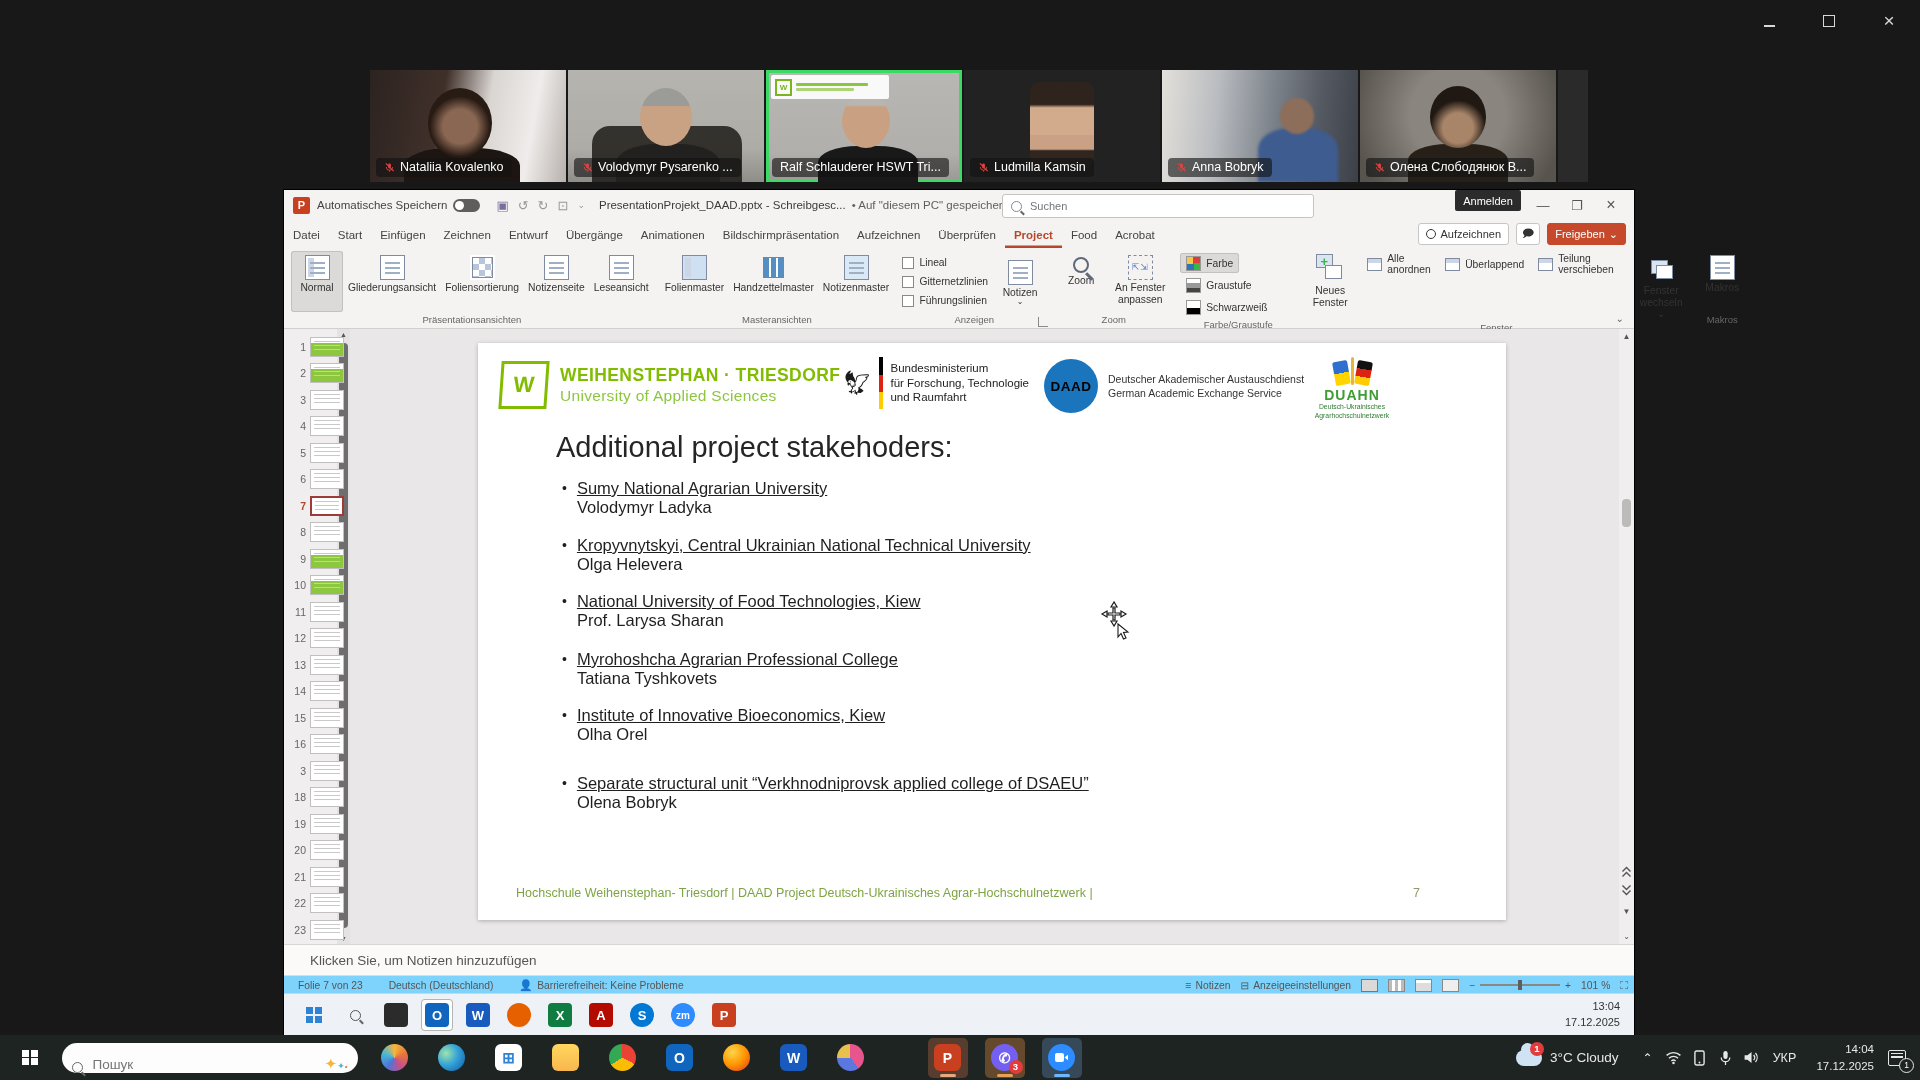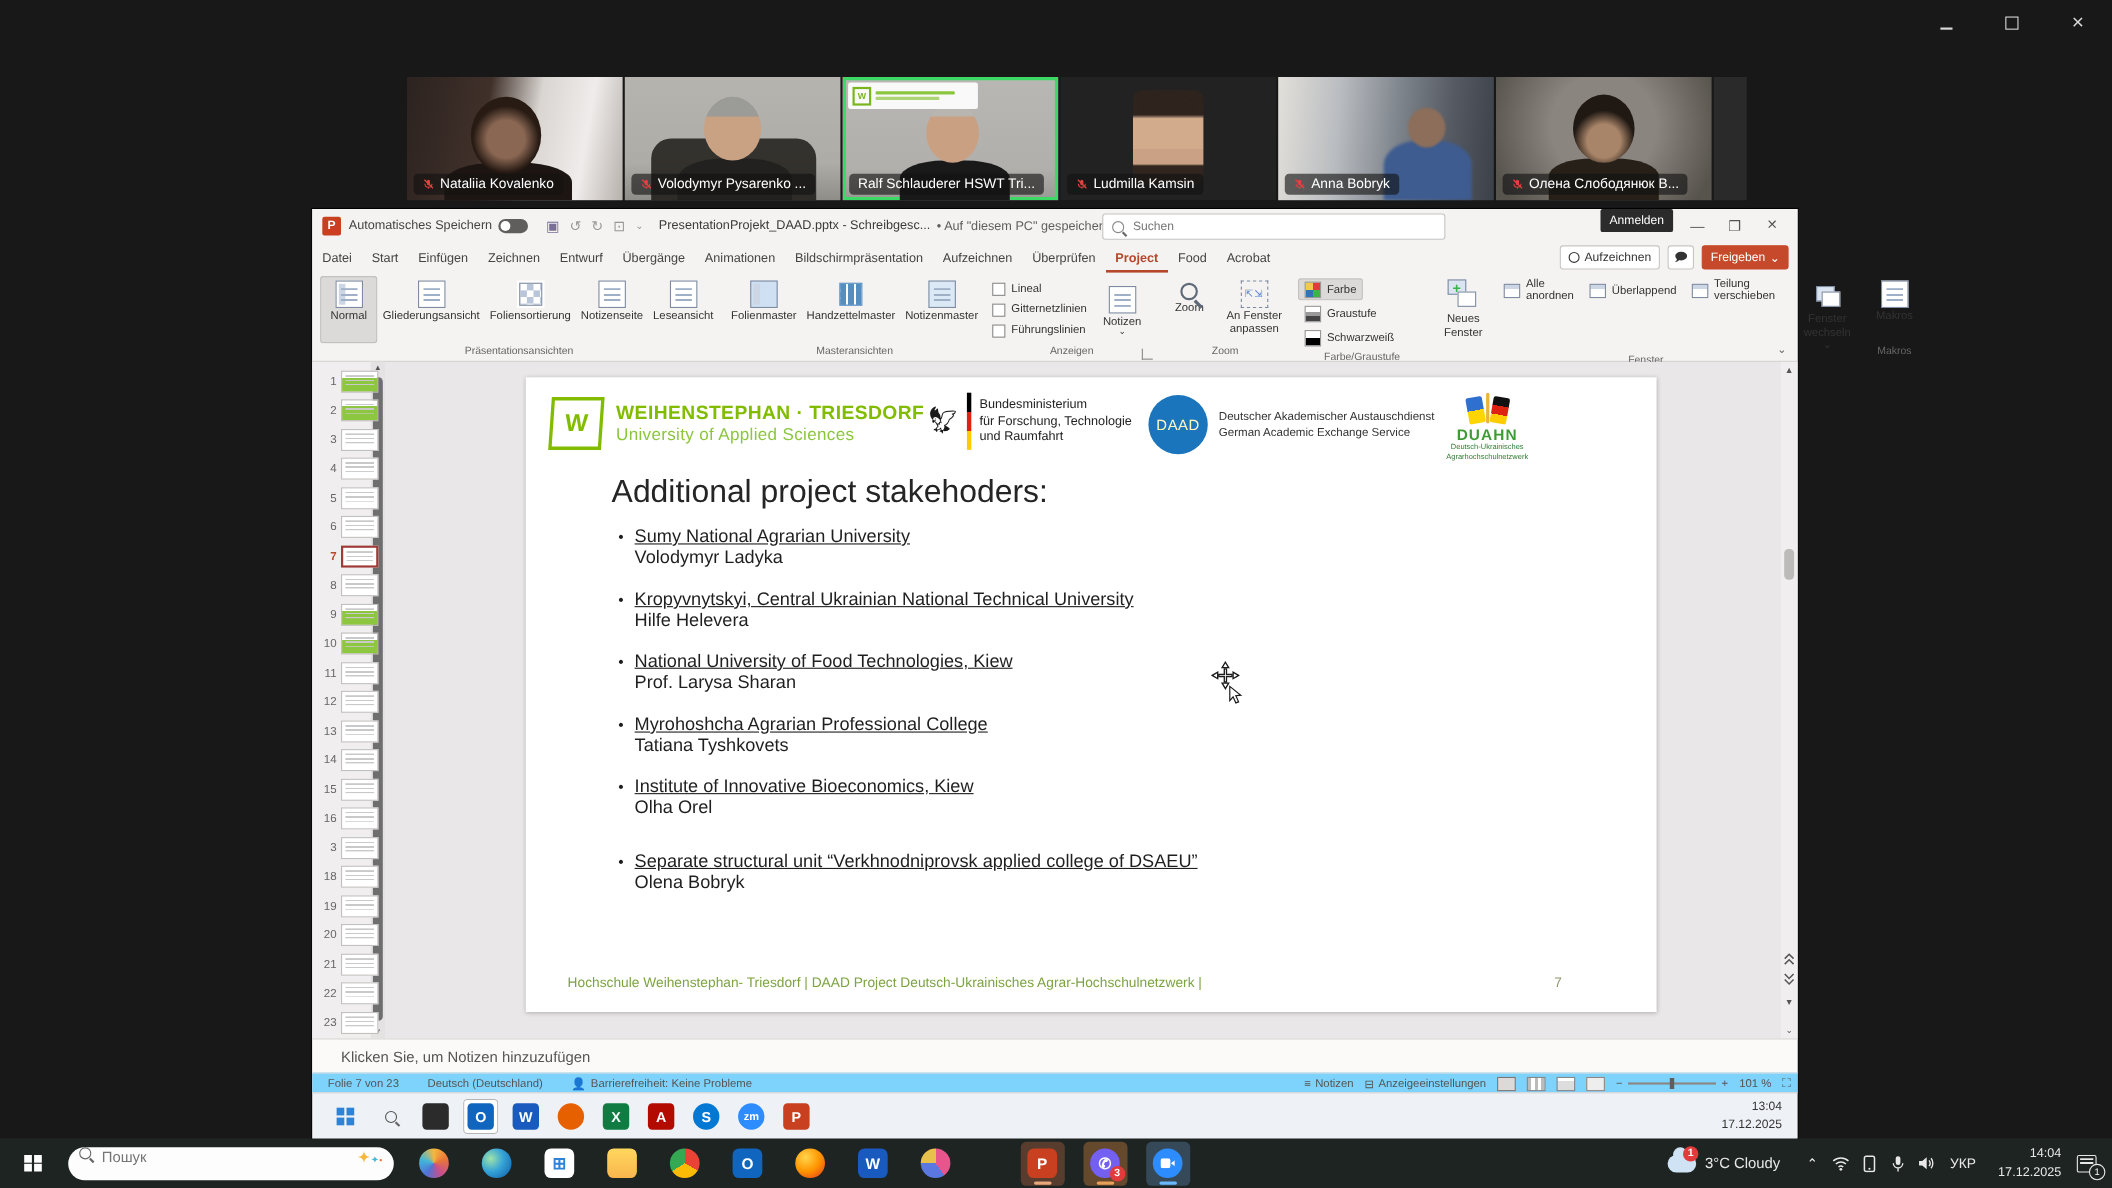--- a/index.html
+++ b/index.html
@@ -132,21 +132,21 @@
   
   .logo-hswt{position:absolute;left:22px;top:18px;display:flex;gap:12px;align-items:center}
   .hmark{width:42px;height:42px;border:3px solid #82bc00;transform:skewX(-4deg);display:flex;align-items:center;justify-content:center;color:#82bc00;font-weight:bold;font-size:22px}
   .hswt1{color:#82bc00;font-weight:bold;font-size:17.5px;letter-spacing:.4px;line-height:1.25}
   .hswt2{color:#8cc63f;font-size:15.5px;letter-spacing:.3px}
   .logo-bund{position:absolute;left:364px;top:14px;display:flex;gap:7px;align-items:center}
   .eagle{font-size:24px;color:#1a1a1a;line-height:1}
   .bflag{width:4px;height:52px;background:linear-gradient(180deg,#000 0 34%,#d21 34% 67%,#fc0 67%)}
   .bmtext{font-size:11.5px;color:#222;line-height:1.25}
   .logo-daad{position:absolute;left:566px;top:16px;display:flex;gap:10px;align-items:center}
-  .daadc{width:54px;height:54px;border-radius:50%;background:#1b75bc;color:#fef9c3;font-size:13.5px;font-weight:normal;display:flex;align-items:center;justify-content:center;letter-spacing:.5px}
+  .daadc{width:54px;height:54px;border-radius:50%;background:#1b75bc;color:#000000;font-size:13.5px;font-weight:bold;display:flex;align-items:center;justify-content:center;letter-spacing:.5px}
   .daadt{font-size:10.5px;color:#333;line-height:1.35}
   .logo-duahn{position:absolute;left:826px;top:12px;width:96px;text-align:center}
   .flags{display:flex;justify-content:center;gap:2px;height:30px;align-items:flex-end}
   .fua{width:15px;height:24px;background:linear-gradient(180deg,#2f6fd0 0 50%,#ffd500 0);transform:rotate(-10deg);border-radius:2px}
   .fde{width:15px;height:24px;background:linear-gradient(180deg,#111 0 34%,#d21 34% 67%,#fc0 67%);transform:rotate(10deg);border-radius:2px}
   .wheat{width:3px;height:28px;background:#e8b53a;border-radius:2px;position:relative}
   .duahn-name{color:#3f9c35;font-weight:bold;font-size:14px;letter-spacing:1px;margin-top:2px}
   .duahn-sub{color:#2f7d32;font-size:6.8px;line-height:1.3}
   .stitle{position:absolute;left:78px;top:88px;font-size:29px;color:#252525}
   .bullets{position:absolute;left:84px;top:136px;width:760px}
@@ -171,21 +171,21 @@
   .rticons{position:absolute;left:14px;top:5px;display:flex;gap:9px}
   .rtile{width:32px;height:32px;border-radius:4px;display:flex;align-items:center;justify-content:center}
   .rtile.hl{background:#fff;box-shadow:inset 0 0 0 1px #b5b5b5}
   .appico{width:24px;height:24px;border-radius:4px;color:#fff;font-weight:bold;font-size:13px;display:flex;align-items:center;justify-content:center}
   .rclock{position:absolute;right:14px;top:5px;text-align:right;font-size:11px;color:#333;line-height:1.45}
   
   .ltask{position:absolute;left:0;top:1035px;width:1920px;height:45px;background:#1d2422;display:flex;align-items:center;z-index:40}
   .winlogo{display:grid;grid-template-columns:7px 7px;grid-template-rows:7px 7px;gap:1.5px;margin-left:22px}
   .winlogo i{background:#fff;display:block}
   .winlogo.blue i{background:#2f83d6}
-  .lsearch{margin-left:24px;width:276px;height:30px;background:#fdfdfd;border-radius:15px;display:flex;align-items:flex-start;padding:0 10px;gap:8px;position:relative}
+  .lsearch{margin-left:24px;width:276px;height:30px;background:#fdfdfd;border-radius:15px;display:flex;align-items:flex-end;padding:0 10px;gap:8px;position:relative}
   .lsearch input{border:0;outline:0;background:transparent;font-size:13.5px;color:#555;width:160px;font-family:"Liberation Sans",sans-serif}
   .mag{width:9px;height:9px;border:1.7px solid #666;border-radius:50%;position:relative}
   .mag::after{content:"";position:absolute;right:-4px;bottom:-3px;width:5px;height:1.7px;background:#666;transform:rotate(45deg)}
   .sparks{position:absolute;right:10px;font-size:15px;color:#f4b63f}
   .sparks .s2{color:#45b7d6;font-size:9px}
   .sparks .s3{color:#e8743a;font-size:8px}
   .ltile{width:40px;height:40px;border-radius:5px;display:flex;align-items:center;justify-content:center;position:relative;margin-left:17px}
   .ltile .ind{position:absolute;bottom:1px;left:12px;right:12px;height:3px;border-radius:2px}
   .lci{width:27px;height:27px;border-radius:6px;display:flex;align-items:center;justify-content:center;color:#fff;font-weight:bold;font-size:14px}
   .round{border-radius:50%}
@@ -641,21 +641,21 @@
               <div class="duahn-sub"><span>Deutsch-Ukrainisches</span><br><span>Agrarhochschulnetzwerk</span></div>
             </div>
             <div class="stitle">Additional project stakehoders:</div>
             <div class="bullets" id="bullets">
                 <div class="bentry" style="top: 0px;">
                   <span class="bmark">•</span>
                   <span><span class="borg">Sumy National Agrarian University</span><br><span>Volodymyr Ladyka</span></span>
                 </div>
                 <div class="bentry" style="top: 57px;">
                   <span class="bmark">•</span>
-                  <span><span class="borg">Kropyvnytskyi, Central Ukrainian National Technical University</span><br><span>Hilfe Helevera</span></span>
+                  <span><span class="borg">Kropyvnytskyi, Central Ukrainian National Technical University</span><br><span>Olga Helevera</span></span>
                 </div>
                 <div class="bentry" style="top: 113px;">
                   <span class="bmark">•</span>
                   <span><span class="borg">National University of Food Technologies, Kiew</span><br><span>Prof. Larysa Sharan</span></span>
                 </div>
                 <div class="bentry" style="top: 171px;">
                   <span class="bmark">•</span>
                   <span><span class="borg">Myrohoshcha Agrarian Professional College</span><br><span>Tatiana Tyshkovets</span></span>
                 </div>
                 <div class="bentry" style="top: 227px;">

